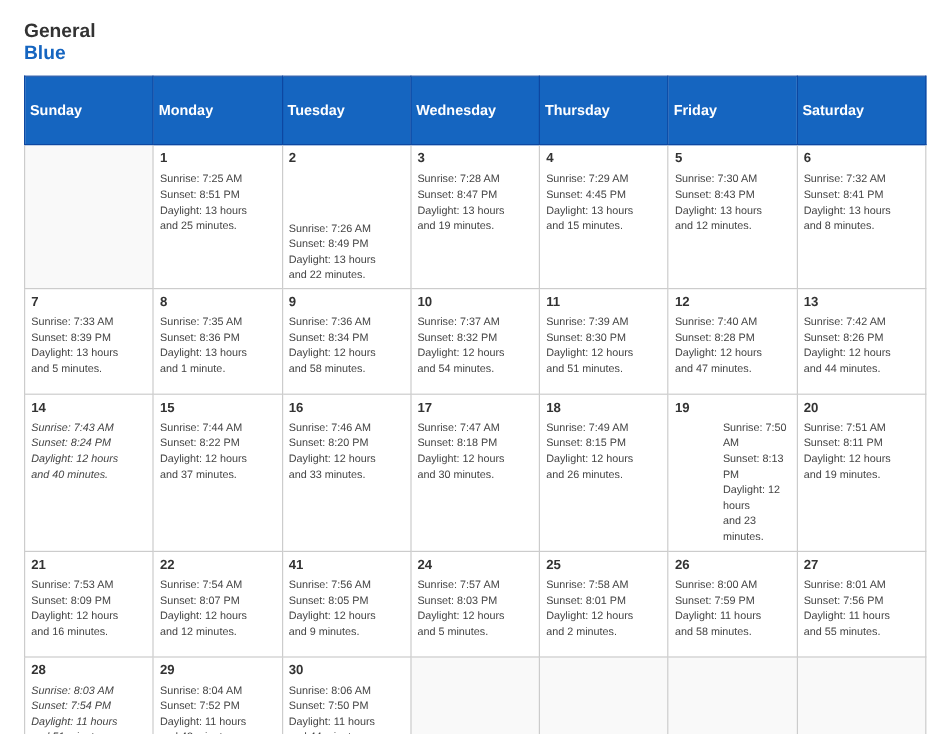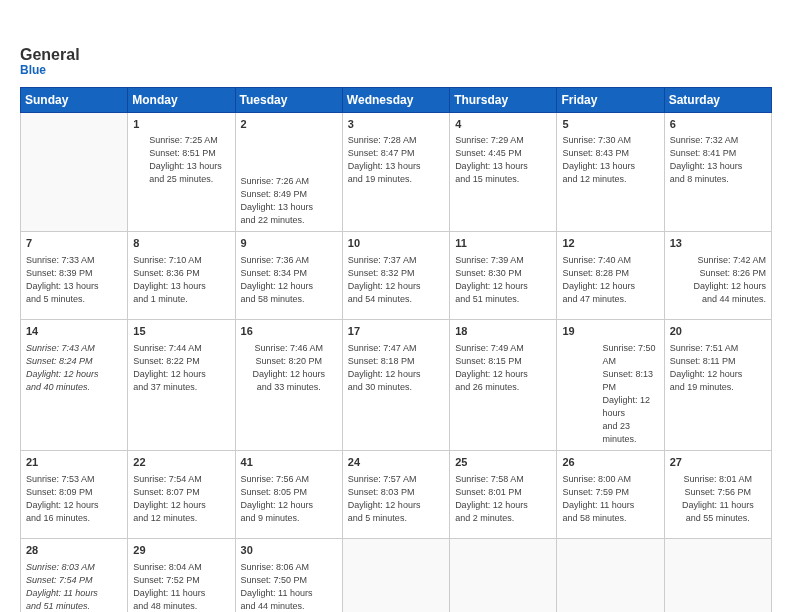--- a/index.html
+++ b/index.html
@@ -19,21 +19,20 @@
     }
     .header {
       display: flex;
       justify-content: space-between;
       align-items: flex-start;
       margin-bottom: 10px;
     }
     .logo {
       display: flex;
       align-items: flex-end;
-      margin-top: 28px;
     }
     .title-block {
       text-align: right;
     }
     .main-title {
       font-size: 32px;
       font-weight: bold;
       color: #333;
     }
     .subtitle {
@@ -46,21 +45,21 @@
       border: 1px solid #ccc;
       border-collapse: collapse;
       width: 100%;
       table-layout: fixed;
     }
     .calendar th {
       background: #1565c0;
       color: #fff;
       font-size: 12px;
       font-weight: bold;
-      padding: 5px 4px;
+      padding: 21px 4px;
       text-align: left;
       border: 1px solid #0d47a1;
     }
     .calendar td {
       border: 1px solid #ccc;
       vertical-align: top;
       padding: 4px 5px;
       font-size: 9.5px;
       color: #333;
       line-height: 1.4;
@@ -88,21 +87,21 @@
   </style>
 </head>
 <body>
 
 <div class="page">
   <div class="header">
     <div class="logo">
 
       <div style="display:flex;flex-direction:column;line-height:1.1;">
         <span style="font-size:16px;font-weight:bold;color:#333;">General</span>
-        <span style="font-size:12px;font-weight:bold;color:#1565c0;">Blue</span>
+        <span style="font-size:16px;font-weight:bold;color:#1565c0;">Blue</span>
       </div>
     </div>
     <div class="title-block">
       <div class="main-title"></div>
       <div class="subtitle"></div>
     </div>
   </div>
 
   <table class="calendar">
     <thead>
@@ -114,21 +113,21 @@
           <th>Thursday</th>
           <th>Friday</th>
           <th>Saturday</th>
         </tr>
     </thead>
     <tbody id="calendar-body">
     <tr>
           <td class="empty-cell"></td>
           <td>
             <span class="day-num">1</span>
-            <div class="day-info" style="white-space: pre-line; margin-left: 16px;">Sunrise: 7:25 AM
+            <div class="day-info" style="white-space: pre-line;">Sunrise: 7:25 AM
 Sunset: 8:51 PM
 Daylight: 13 hours
 and 25 minutes.</div>
           </td>
           <td>
             <span class="day-num">2</span>
             <div class="day-info" style="white-space: pre-line; margin-top: 43px;">Sunrise: 7:26 AM
 Sunset: 8:49 PM
 Daylight: 13 hours
 and 22 minutes.</div>
@@ -165,21 +164,21 @@
         <tr>
           <td>
             <span class="day-num">7</span>
             <div class="day-info" style="white-space: pre-line;">Sunrise: 7:33 AM
 Sunset: 8:39 PM
 Daylight: 13 hours
 and 5 minutes.</div>
           </td>
           <td>
             <span class="day-num">8</span>
-            <div class="day-info" style="white-space: pre-line;">Sunrise: 7:10 AM
+            <div class="day-info" style="white-space: pre-line;">Sunrise: 7:35 AM
 Sunset: 8:36 PM
 Daylight: 13 hours
 and 1 minute.</div>
           </td>
           <td>
             <span class="day-num">9</span>
             <div class="day-info" style="white-space: pre-line;">Sunrise: 7:36 AM
 Sunset: 8:34 PM
 Daylight: 12 hours
 and 58 minutes.</div>
@@ -200,21 +199,21 @@
           </td>
           <td>
             <span class="day-num">12</span>
             <div class="day-info" style="white-space: pre-line;">Sunrise: 7:40 AM
 Sunset: 8:28 PM
 Daylight: 12 hours
 and 47 minutes.</div>
           </td>
           <td>
             <span class="day-num">13</span>
-            <div class="day-info" style="white-space: pre-line; text-align: right;">Sunrise: 7:42 AM
+            <div class="day-info" style="white-space: pre-line;">Sunrise: 7:42 AM
 Sunset: 8:26 PM
 Daylight: 12 hours
 and 44 minutes.</div>
           </td>
         </tr>
         <tr>
           <td>
             <span class="day-num">14</span>
             <div class="day-info" style="white-space: pre-line; font-style: italic;">Sunrise: 7:43 AM
 Sunset: 8:24 PM
@@ -223,21 +222,21 @@
           </td>
           <td>
             <span class="day-num">15</span>
             <div class="day-info" style="white-space: pre-line;">Sunrise: 7:44 AM
 Sunset: 8:22 PM
 Daylight: 12 hours
 and 37 minutes.</div>
           </td>
           <td>
             <span class="day-num">16</span>
-            <div class="day-info" style="white-space: pre-line; text-align: center;">Sunrise: 7:46 AM
+            <div class="day-info" style="white-space: pre-line;">Sunrise: 7:46 AM
 Sunset: 8:20 PM
 Daylight: 12 hours
 and 33 minutes.</div>
           </td>
           <td>
             <span class="day-num">17</span>
             <div class="day-info" style="white-space: pre-line;">Sunrise: 7:47 AM
 Sunset: 8:18 PM
 Daylight: 12 hours
 and 30 minutes.</div>
@@ -302,21 +301,21 @@
           </td>
           <td>
             <span class="day-num">26</span>
             <div class="day-info" style="white-space: pre-line;">Sunrise: 8:00 AM
 Sunset: 7:59 PM
 Daylight: 11 hours
 and 58 minutes.</div>
           </td>
           <td>
             <span class="day-num">27</span>
-            <div class="day-info" style="white-space: pre-line; text-align: center;">Sunrise: 8:01 AM
+            <div class="day-info" style="white-space: pre-line;">Sunrise: 8:01 AM
 Sunset: 7:56 PM
 Daylight: 11 hours
 and 55 minutes.</div>
           </td>
         </tr>
         <tr>
           <td>
             <span class="day-num">28</span>
             <div class="day-info" style="white-space: pre-line; font-style: italic;">Sunrise: 8:03 AM
 Sunset: 7:54 PM

